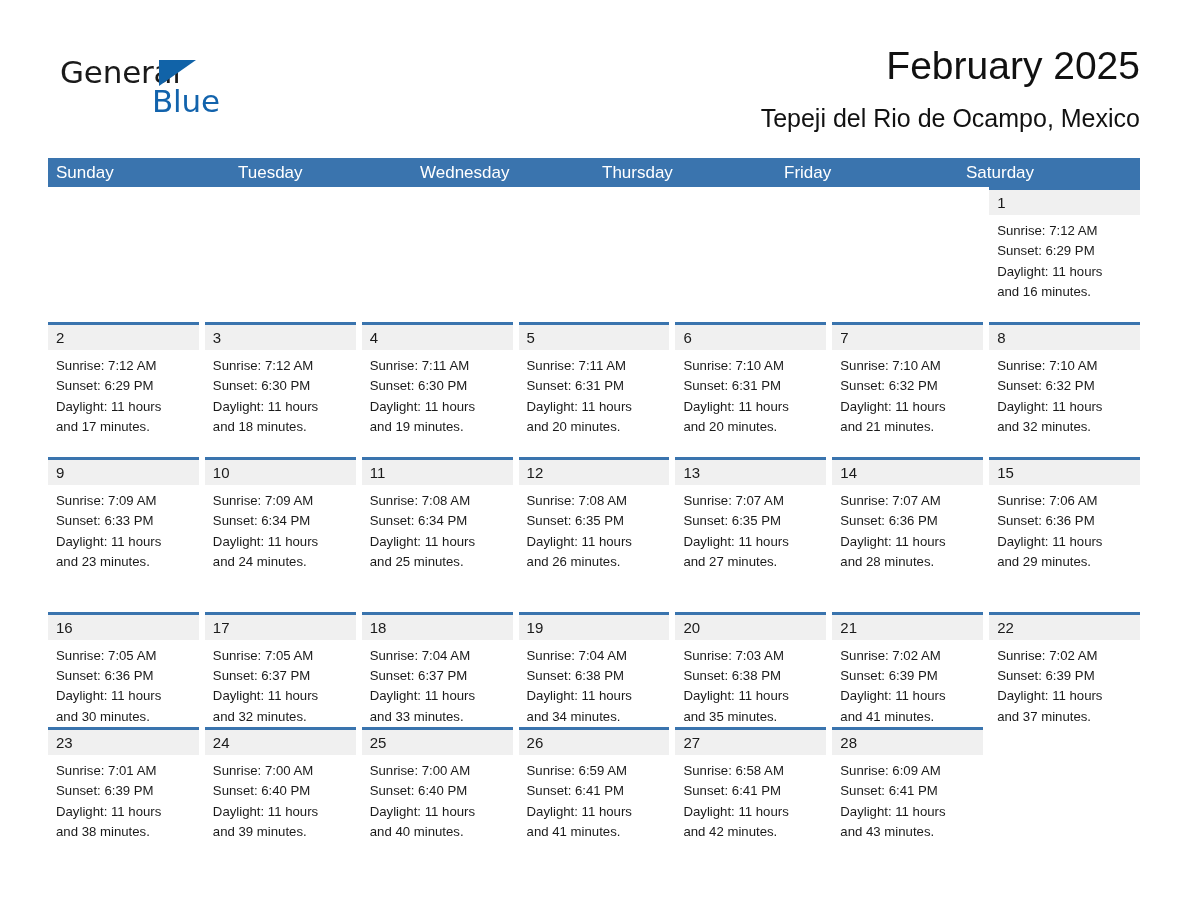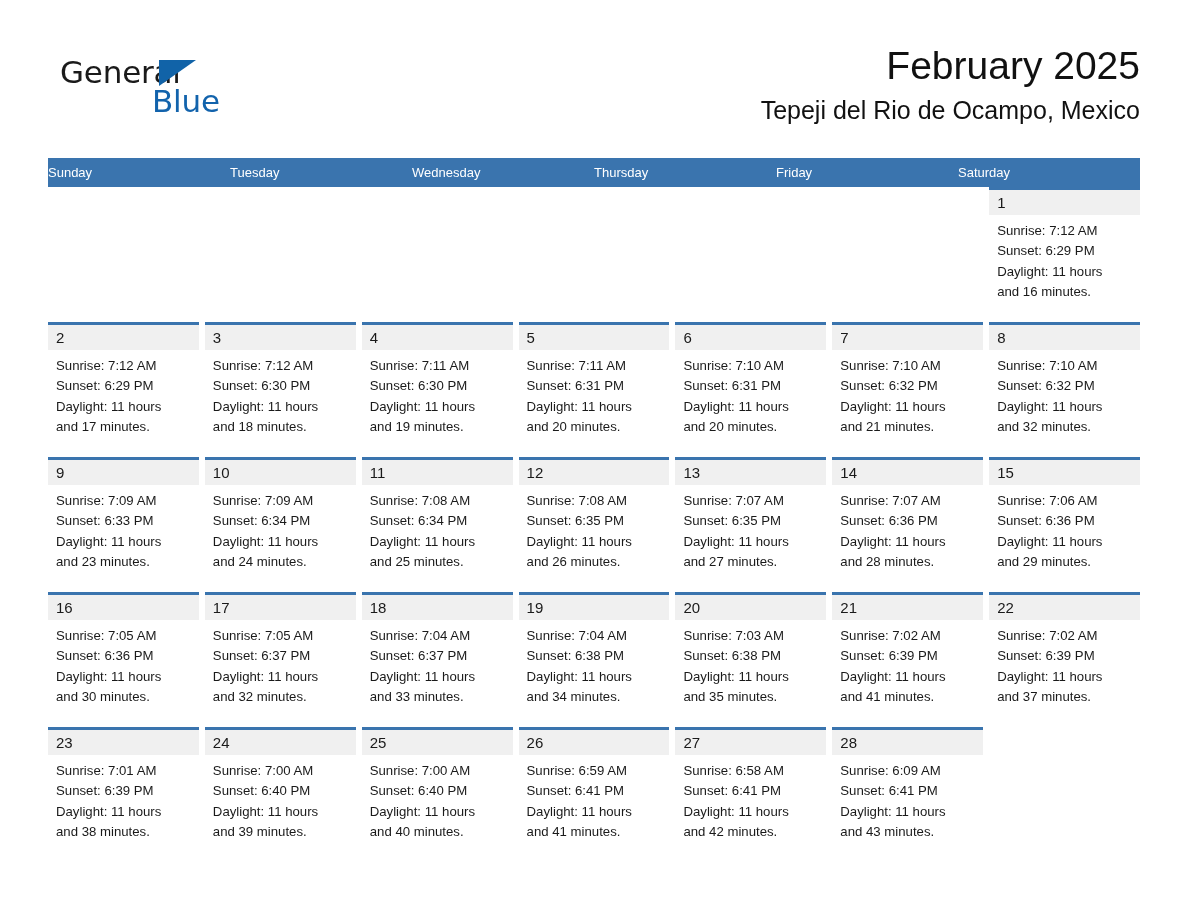--- a/index.html
+++ b/index.html
@@ -80,52 +80,53 @@
     font-weight: 400;
     color: #111111;
     white-space: nowrap;
   }
   .location-title {
     font-size: 25px;
     line-height: 34px;
     font-weight: 400;
     color: #111111;
     white-space: nowrap;
-    margin-top: 1px;
+    margin-top: 9px;
   }
 
   
   .calendar {
     position: absolute;
     left: 48px;
     top: 158px;
     width: 1092px;
   }
   .weekday-row {
     display: flex;
     background: #3a74ae;
     height: 29px;
   }
   .weekday {
     flex: 1 1 0;
     color: #ffffff;
-    font-size: 13px;
+    font-size: 17px;
     line-height: 29px;
+    padding-left: 8px;
     box-sizing: border-box;
     white-space: nowrap;
     overflow: hidden;
   }
   .week-row {
     display: flex;
     width: 100%;
   }
   .week-row.w0 { height: 135px; }
   .week-row.w1 { height: 135px; }
   .week-row.w2 { height: 135px; }
-  .week-row.w3 { height: 135px; }
+  .week-row.w3 { height: 135px; align-items: flex-end; }
   .week-row.w4 { height: 113px; }
 
   .day-cell {
     flex: 1 1 0;
     box-sizing: border-box;
     position: relative;
     margin-right: 6px;
     background: #ffffff;
   }
   .day-cell:last-child { margin-right: 0; }

